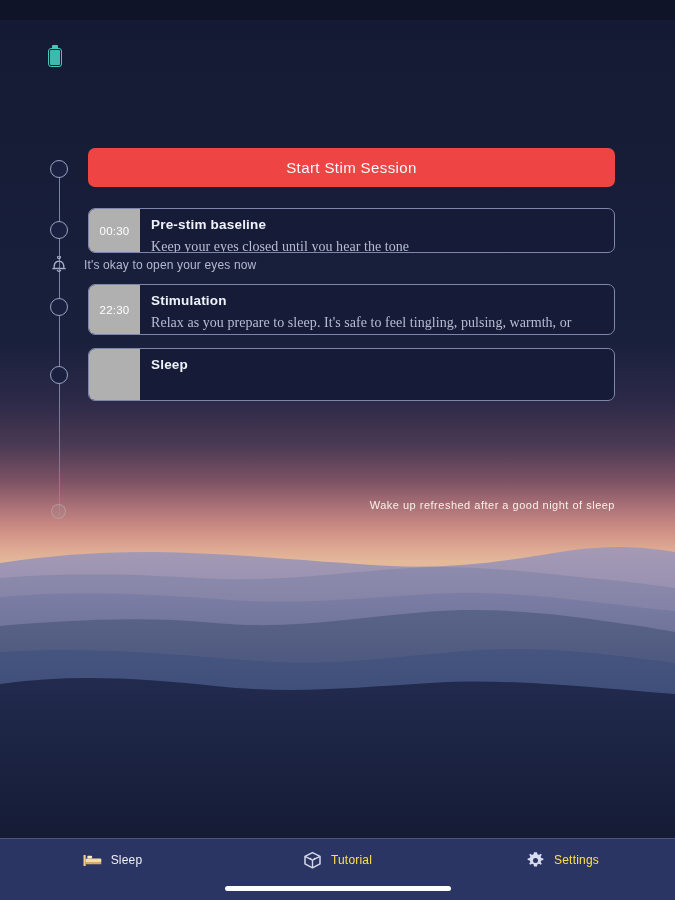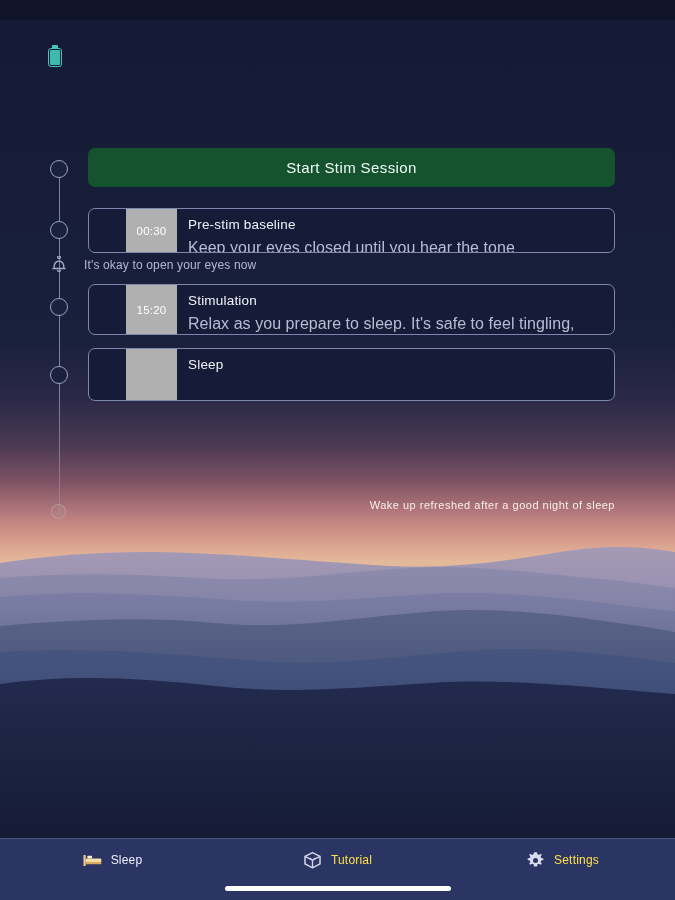--- a/index.html
+++ b/index.html
@@ -67,45 +67,45 @@
   }
   .tl-node.faint { border-color:rgba(190,170,175,.6); background:rgba(180,150,150,.18); width:15px; height:15px; left:51px; }
   .tl-bell {
     position:absolute; left:51px; width:16px; height:18px;
   }
   .tl-bell svg { display:block; }
 
   
   #start-button {
     position:absolute; left:88px; top:148px; width:527px; height:39px;
-    background:#14532d; border-radius:7px;
+    background:#ef4444; border-radius:7px;
     display:flex; align-items:center; justify-content:center;
     color:#f0fbfa; font-size:15px; letter-spacing:.4px;
     border:none; cursor:pointer; font-family:"Liberation Sans", sans-serif;
   }
 
   
   .stage-card {
     position:absolute; left:88px; width:527px;
     background:#161c37; border:1px solid #7e86ab; border-radius:7px;
-    display:flex; overflow:hidden;padding-left:37px;
+    display:flex; overflow:hidden;
   }
   .stage-badge {
     width:51px; flex:0 0 51px;
     background:#b0b0b0;
     display:flex; align-items:center; justify-content:center;
     color:#ffffff; font-size:11.5px; letter-spacing:.2px;
   }
   .stage-body { flex:1; padding:8px 11px 9px 11px; min-width:0; }
   .stage-name {
-    font-size:13.5px; color:#f0f2fa; font-weight:400; letter-spacing:.2px;
+    font-size:13.5px; color:#f0f2fa; font-weight:700; letter-spacing:.2px;
     line-height:1.25; margin-bottom:3px;
   }
   .stage-desc {
-    font-size:16px; color:#b9bdd4; line-height:1.42; letter-spacing:.05px;
+    font-size:14px; color:#b9bdd4; line-height:1.42; letter-spacing:.05px;font-family:Liberation Serif, serif;
   }
 
   #card-0 { top:208px; height:45px; }
   #card-1 { top:284px; height:51px; }
   #card-2 { top:348px; height:53px; }
 
   
   #bell-note {
     position:absolute; left:84px; top:258px;
     font-size:12px; color:#b4b9d0; letter-spacing:.15px;
@@ -243,21 +243,21 @@
       <div class="stage-badge">00:30</div>
       <div class="stage-body">
         <div class="stage-name">Pre-stim baseline</div>
         <div class="stage-desc">Keep your eyes closed until you hear the tone</div>
       </div>
     </div>
 
     <div id="bell-note">It's okay to open your eyes now</div>
 
     <div class="stage-card" id="card-1">
-      <div class="stage-badge">15:20</div>
+      <div class="stage-badge">22:30</div>
       <div class="stage-body">
         <div class="stage-name">Stimulation</div>
         <div class="stage-desc">Relax as you prepare to sleep. It's safe to feel tingling, pulsing, warmth, or visual flashes. If it feels like too much, you can always stop the session</div>
       </div>
     </div>
 
     <div class="stage-card" id="card-2">
       <div class="stage-badge"></div>
       <div class="stage-body">
         <div class="stage-name">Sleep</div>

